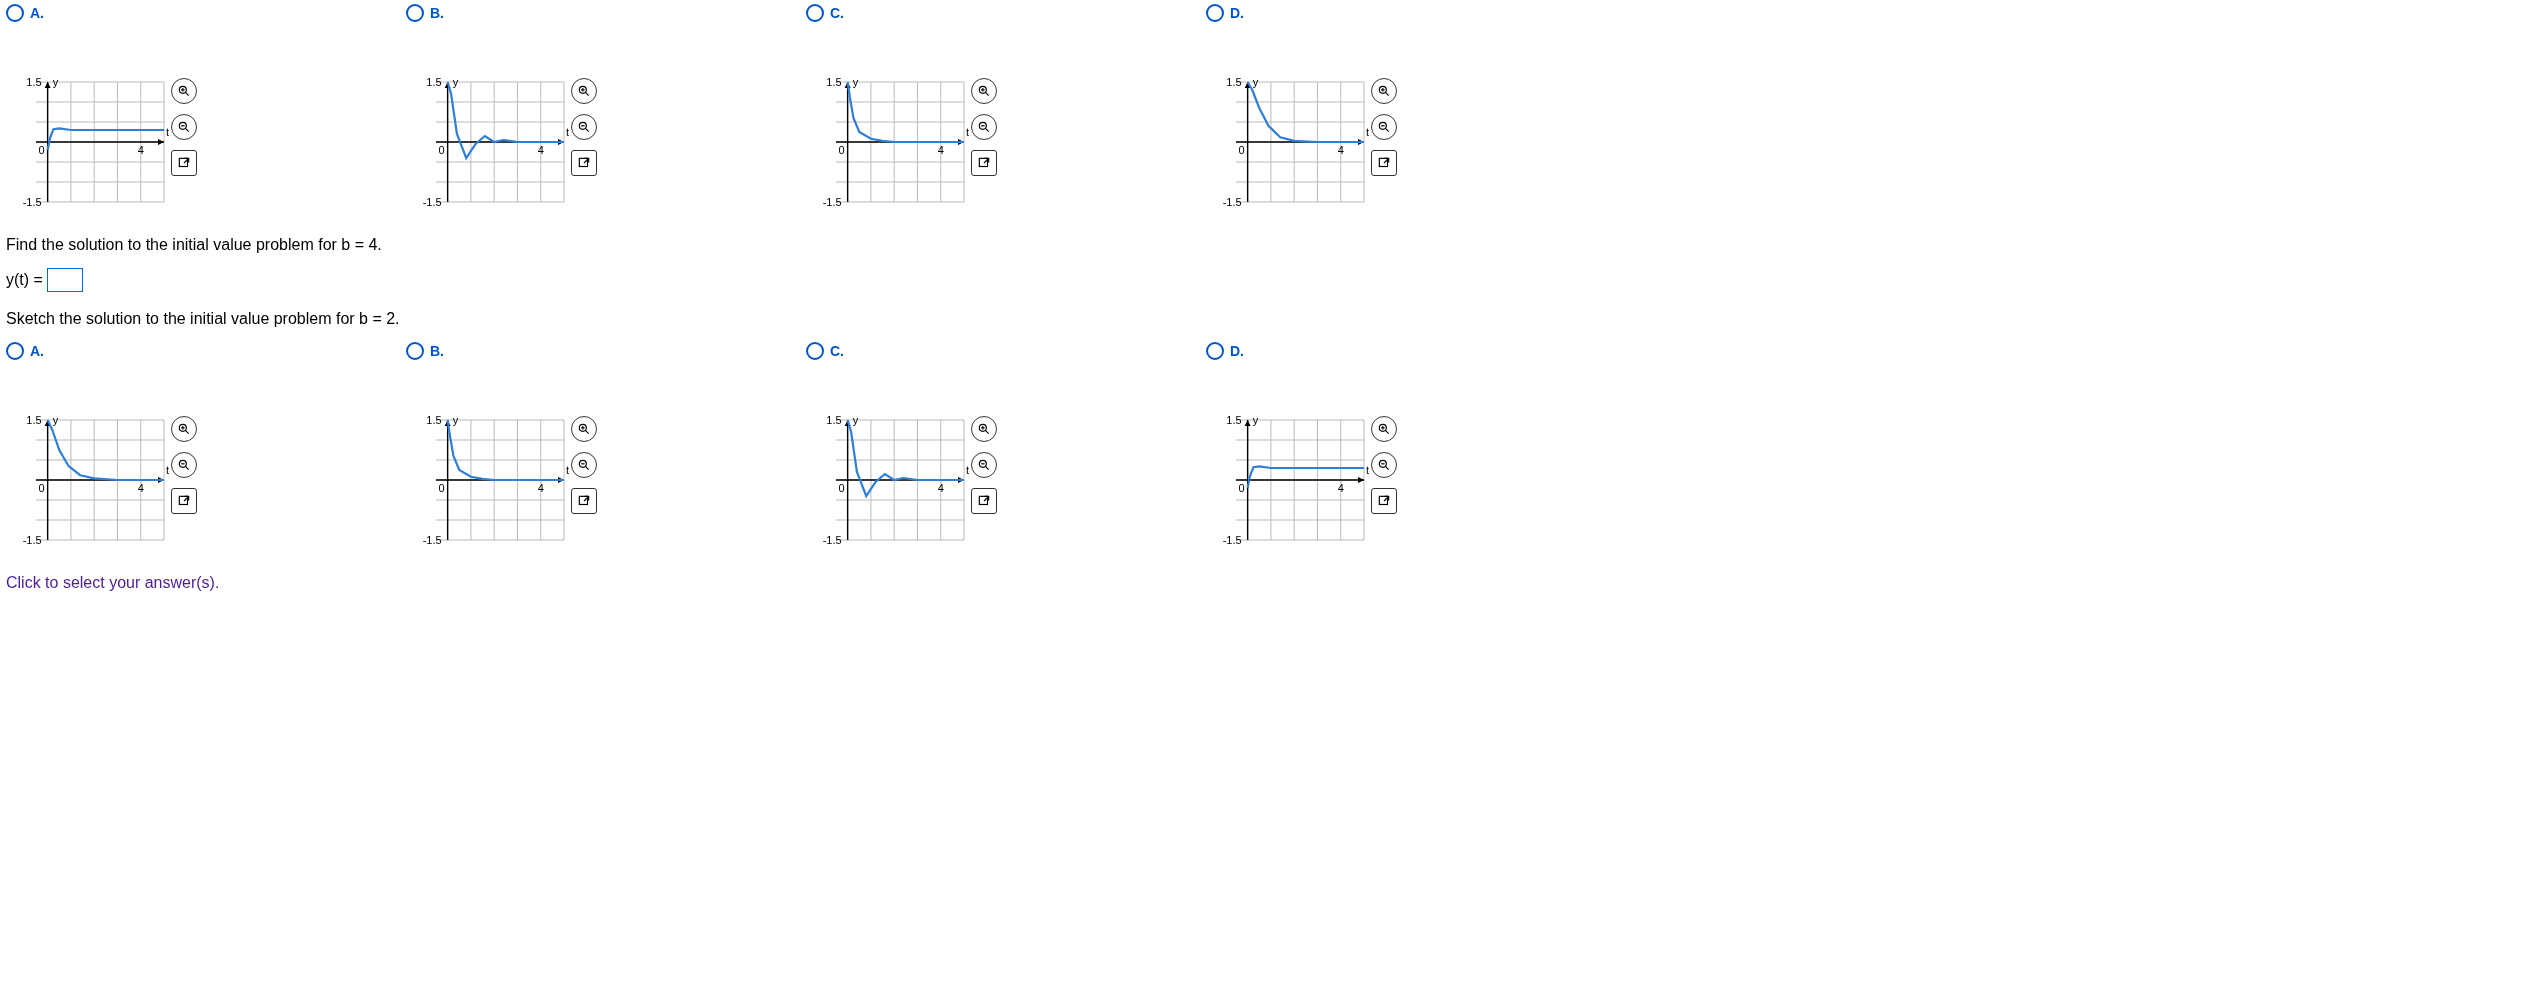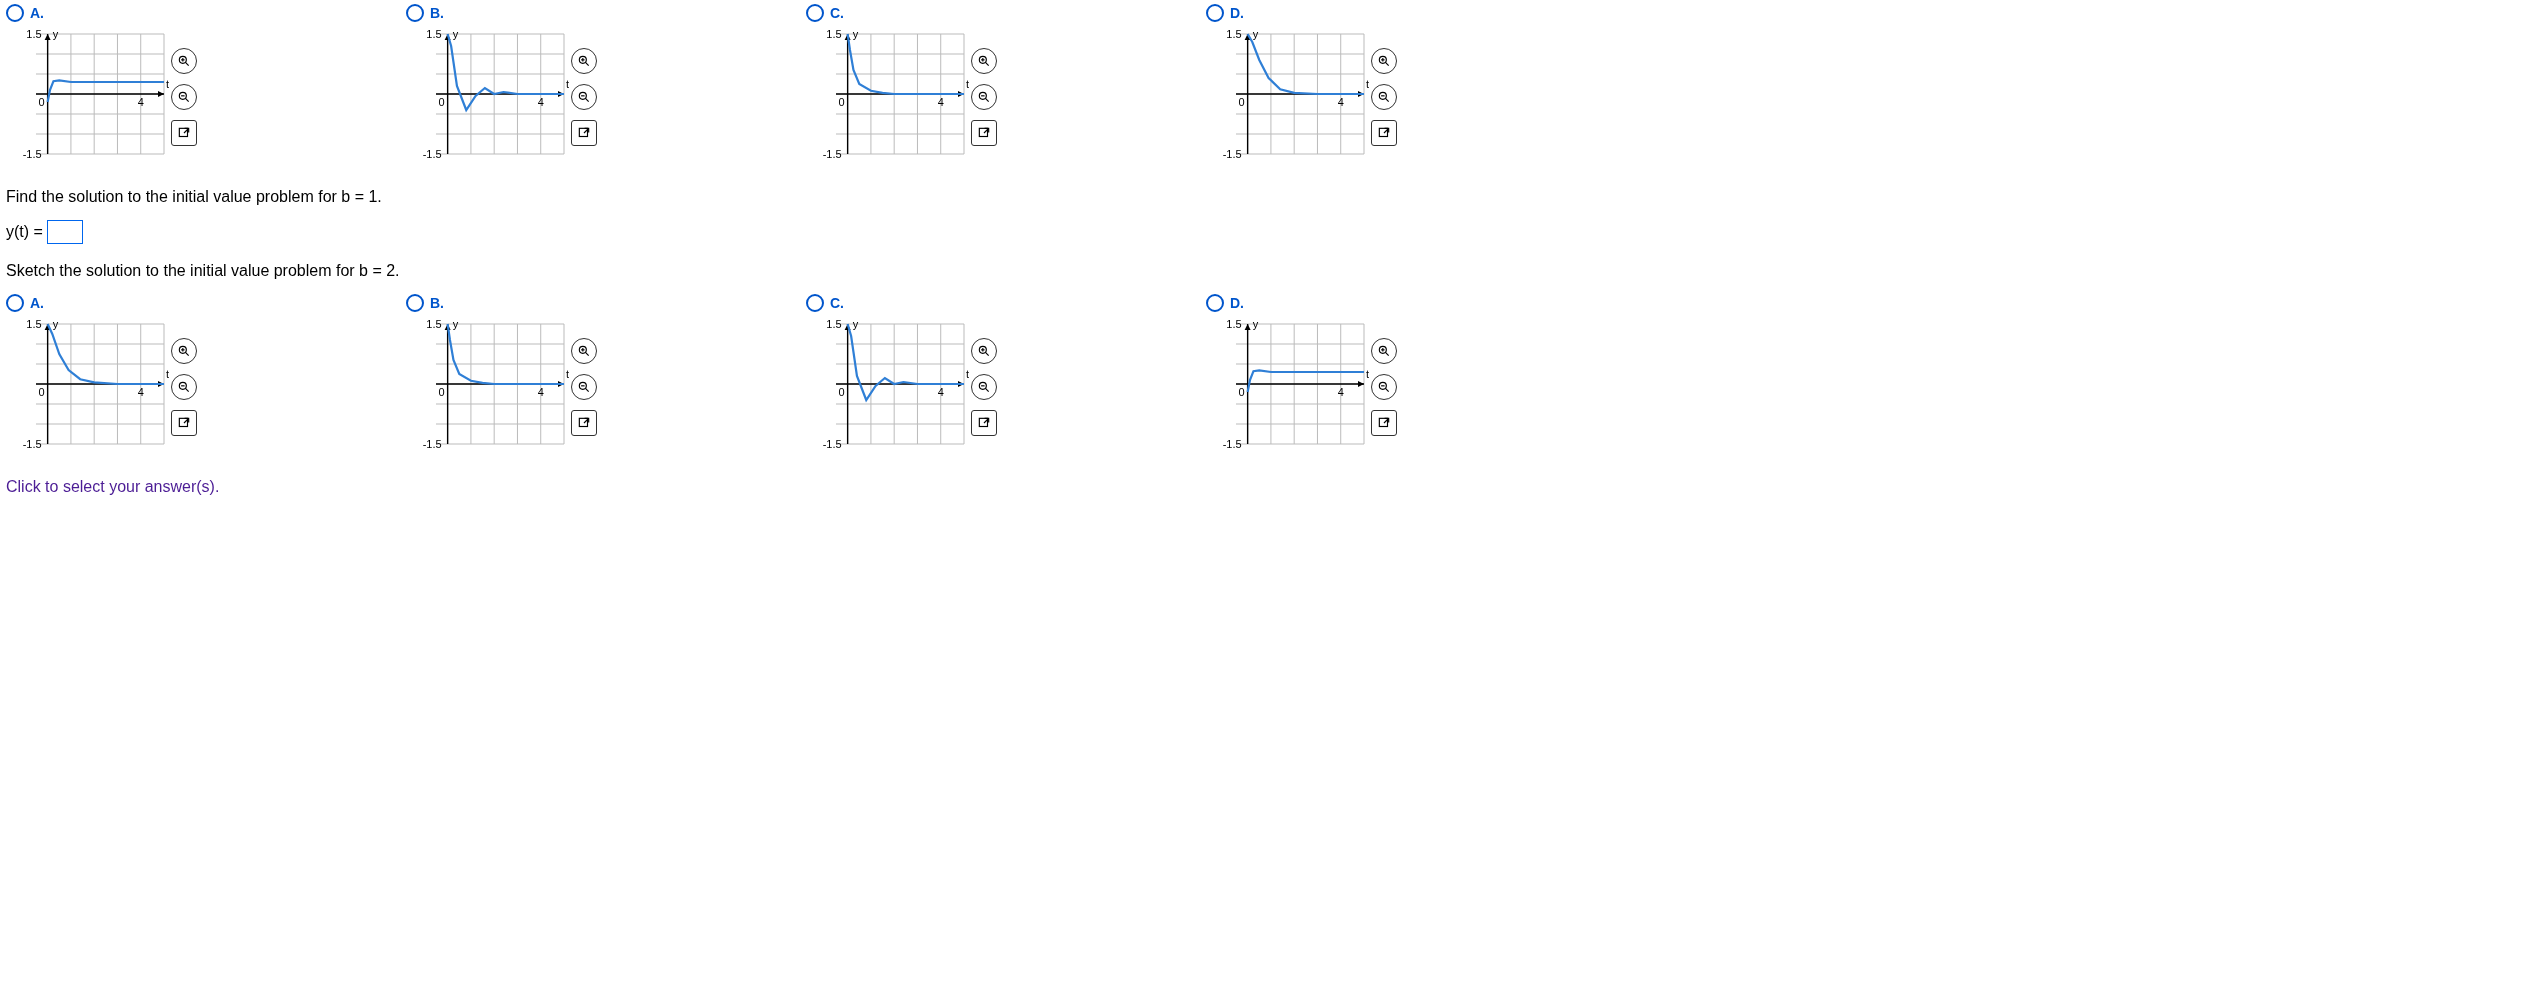--- a/index.html
+++ b/index.html
@@ -34,21 +34,22 @@
   .radio {
     width: 14px;
     height: 14px;
     border: 2px solid #0055cc;
     border-radius: 50%;
     display: inline-block;
     flex-shrink: 0;
   }
   .graph-wrap {
     display: flex;
-    align-items: center;
+    align-items: flex-start;
+    margin-top: 48px;
   }
   .graph-tools {
     display: flex;
     flex-direction: column;
     gap: 10px;
     padding-top: 6px;
   }
   .tool-btn {
     width: 24px;
     height: 24px;
@@ -334,21 +335,21 @@
               <rect x="4" y="4" width="14" height="14" fill="none" stroke="#000" stroke-width="2"></rect>
               <path d="M13 4 L20 4 L20 11" fill="none" stroke="#000" stroke-width="2"></path>
               <line x1="20" y1="4" x2="12" y2="12" stroke="#000" stroke-width="2"></line>
             </svg>
           </div>
       </div>
     </div>
   </div>
 </div>
 
-<div class="instr">Find the solution to the initial value problem for b = 1.</div>
+<div class="instr">Find the solution to the initial value problem for b = 4.</div>
 
 <div class="eq-row">
   <span>y(t) =</span>
   <span class="eq-input"></span>
 </div>
 
 <div class="instr">Sketch the solution to the initial value problem for b = 2.</div>
 
 <div class="choices-row">
   <div class="choice">

